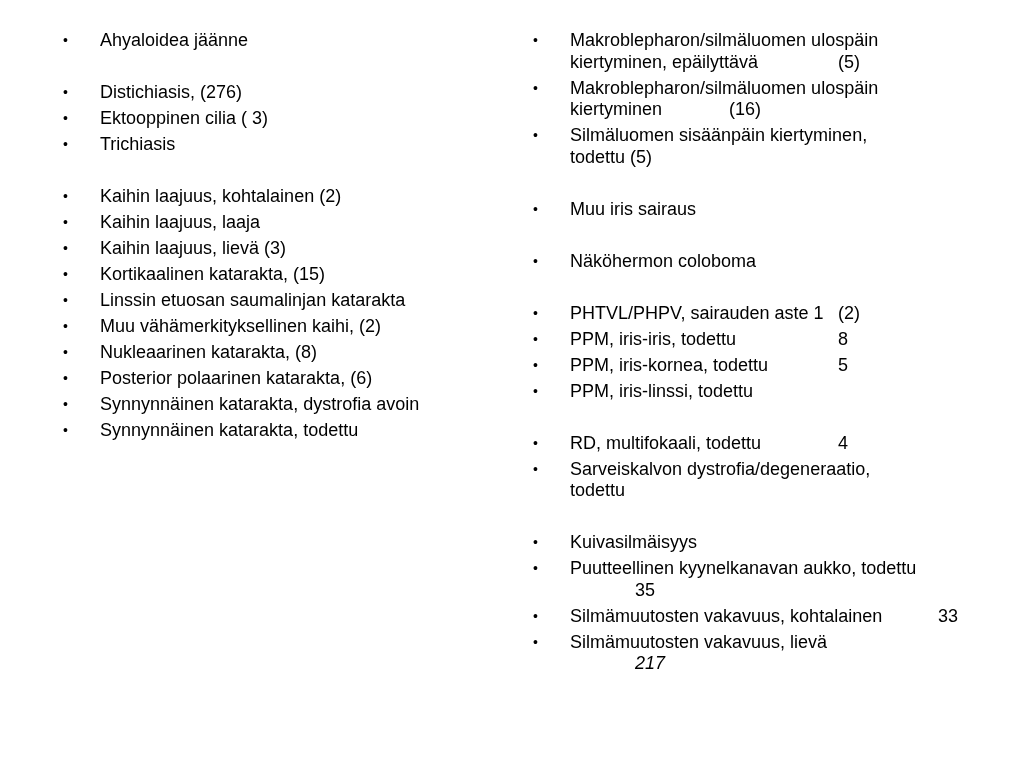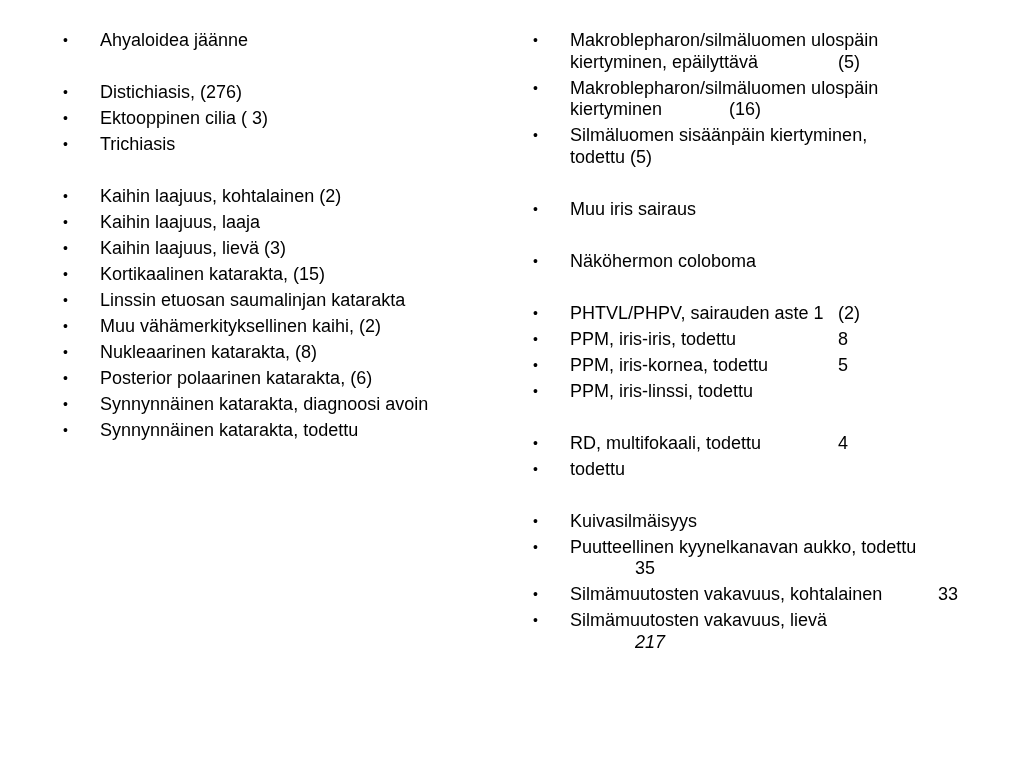--- a/index.html
+++ b/index.html
@@ -125,21 +125,21 @@
       </div>
       <div class="item">
         <span class="bullet">•</span>
         <div class="content">
           <div class="line"><span class="txt">Posterior polaarinen katarakta, (6)</span></div>
         </div>
       </div>
       <div class="item">
         <span class="bullet">•</span>
         <div class="content">
-          <div class="line"><span class="txt">Synnynnäinen katarakta, diagnoosi avoin</span></div>
+          <div class="line"><span class="txt">Synnynnäinen katarakta, dystrofia avoin</span></div>
         </div>
       </div>
       <div class="item">
         <span class="bullet">•</span>
         <div class="content">
           <div class="line"><span class="txt">Synnynnäinen katarakta, todettu</span></div>
         </div>
       </div>
     </div>
   <div class="column col-right">
@@ -206,20 +206,21 @@
       <div class="spacer"></div>
       <div class="item">
         <span class="bullet">•</span>
         <div class="content">
           <div class="line"><span class="txt">RD, multifokaali, todettu</span><span class="val" style="left: 268px;">4</span></div>
         </div>
       </div>
       <div class="item">
         <span class="bullet">•</span>
         <div class="content">
+          <div class="line"><span class="txt">Sarveiskalvon dystrofia/degeneraatio,</span></div>
           <div class="line"><span class="txt">todettu</span></div>
         </div>
       </div>
       <div class="spacer"></div>
       <div class="item">
         <span class="bullet">•</span>
         <div class="content">
           <div class="line"><span class="txt">Kuivasilmäisyys</span></div>
         </div>
       </div>

